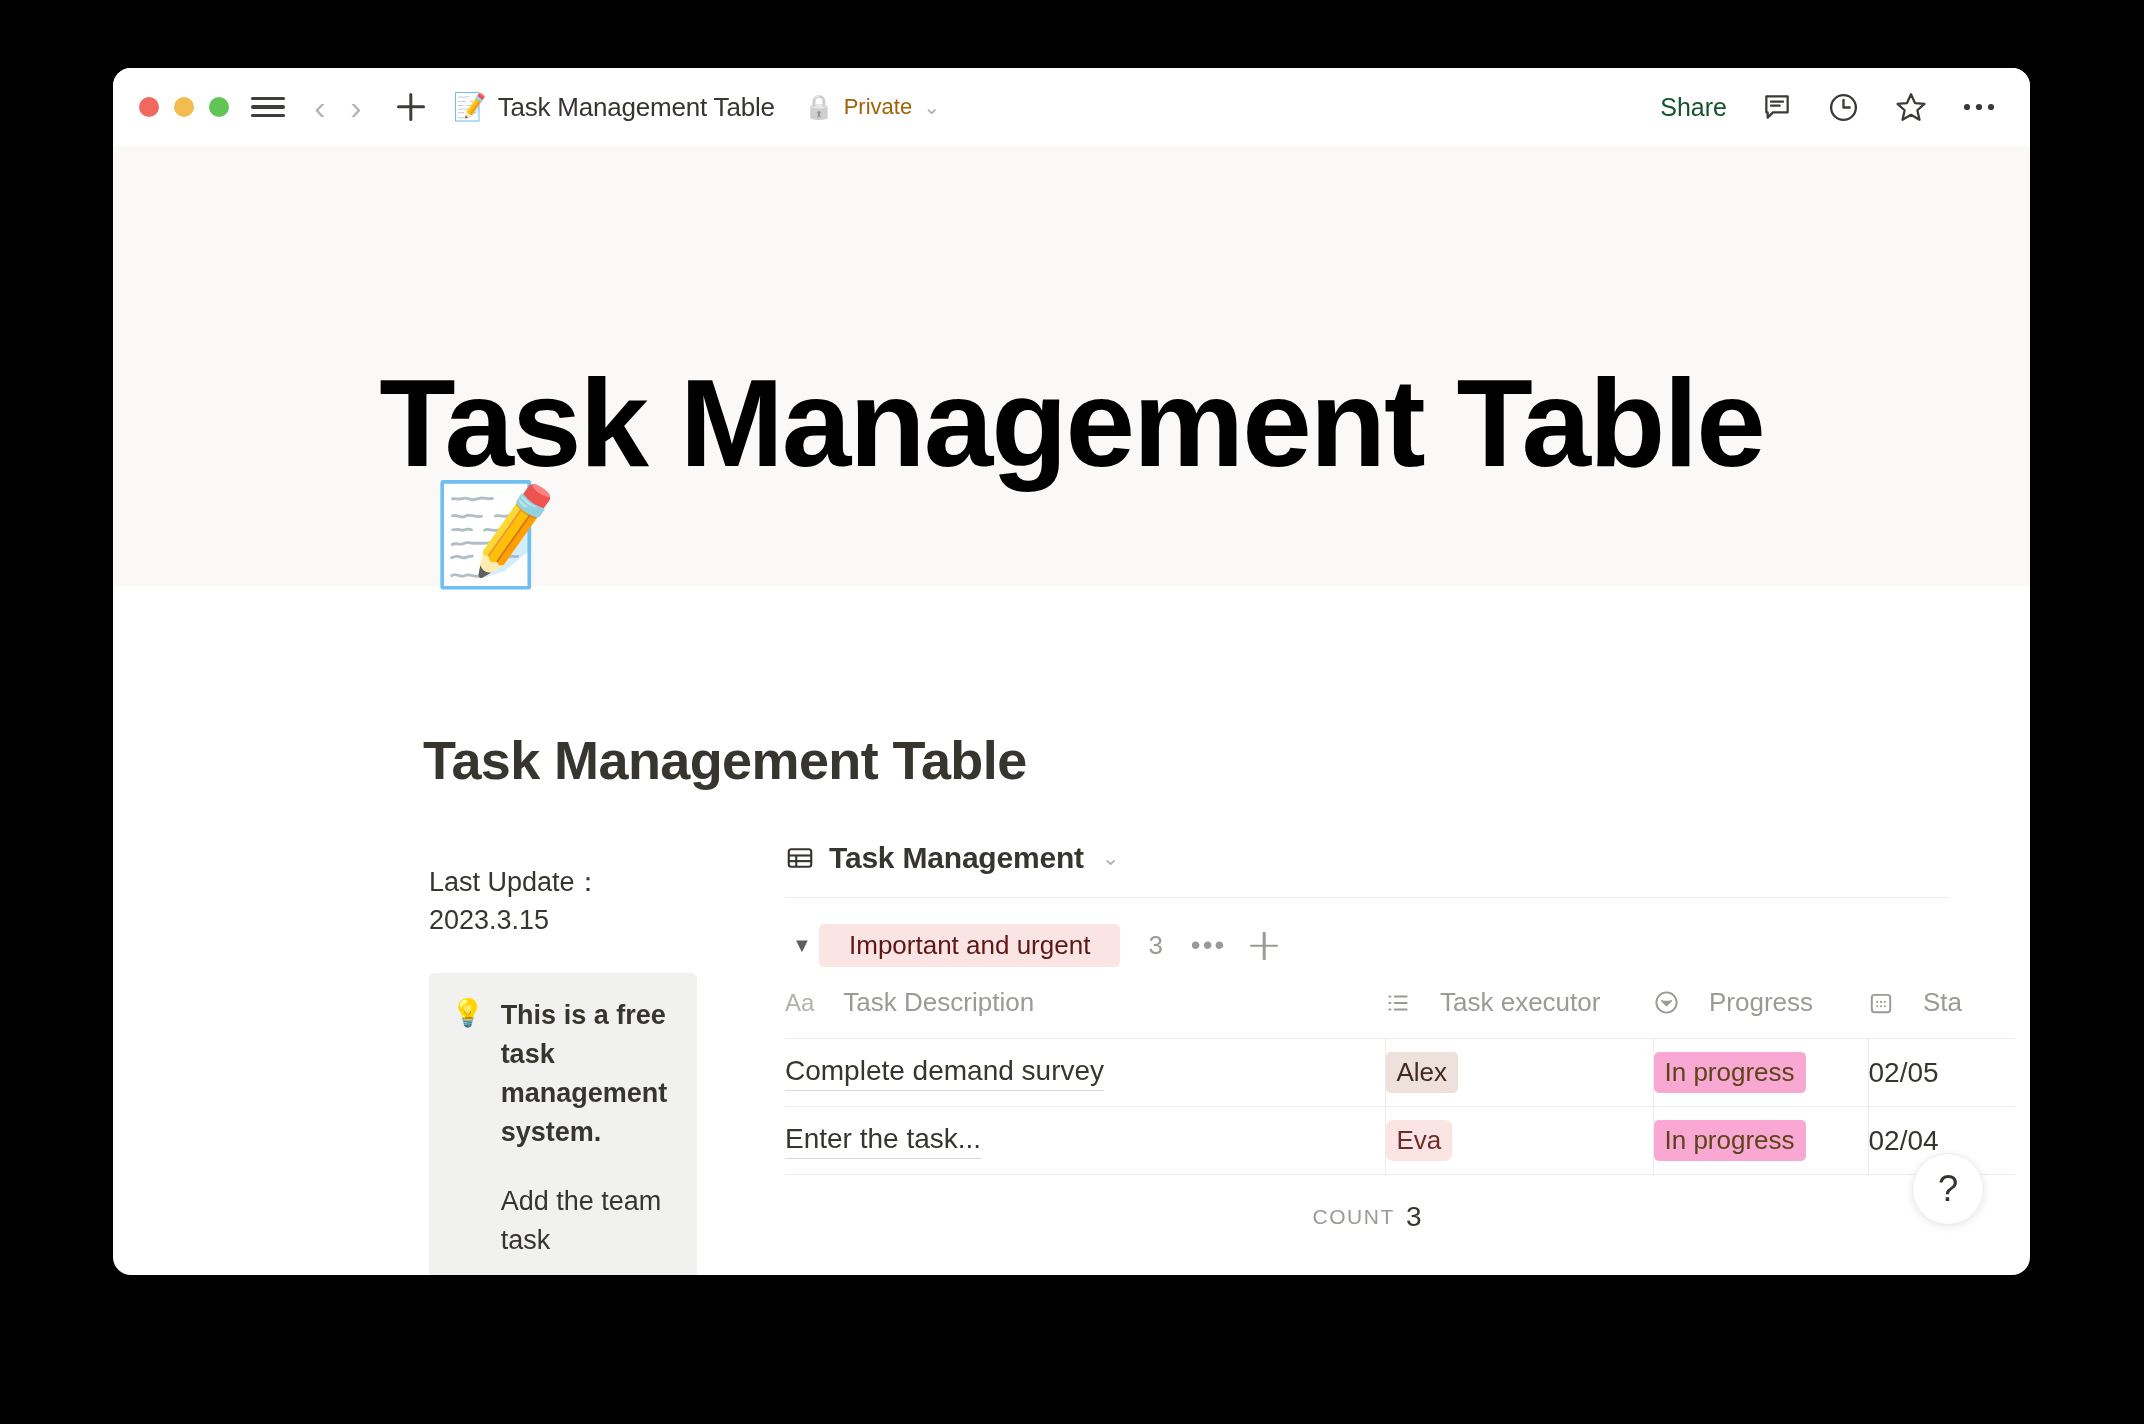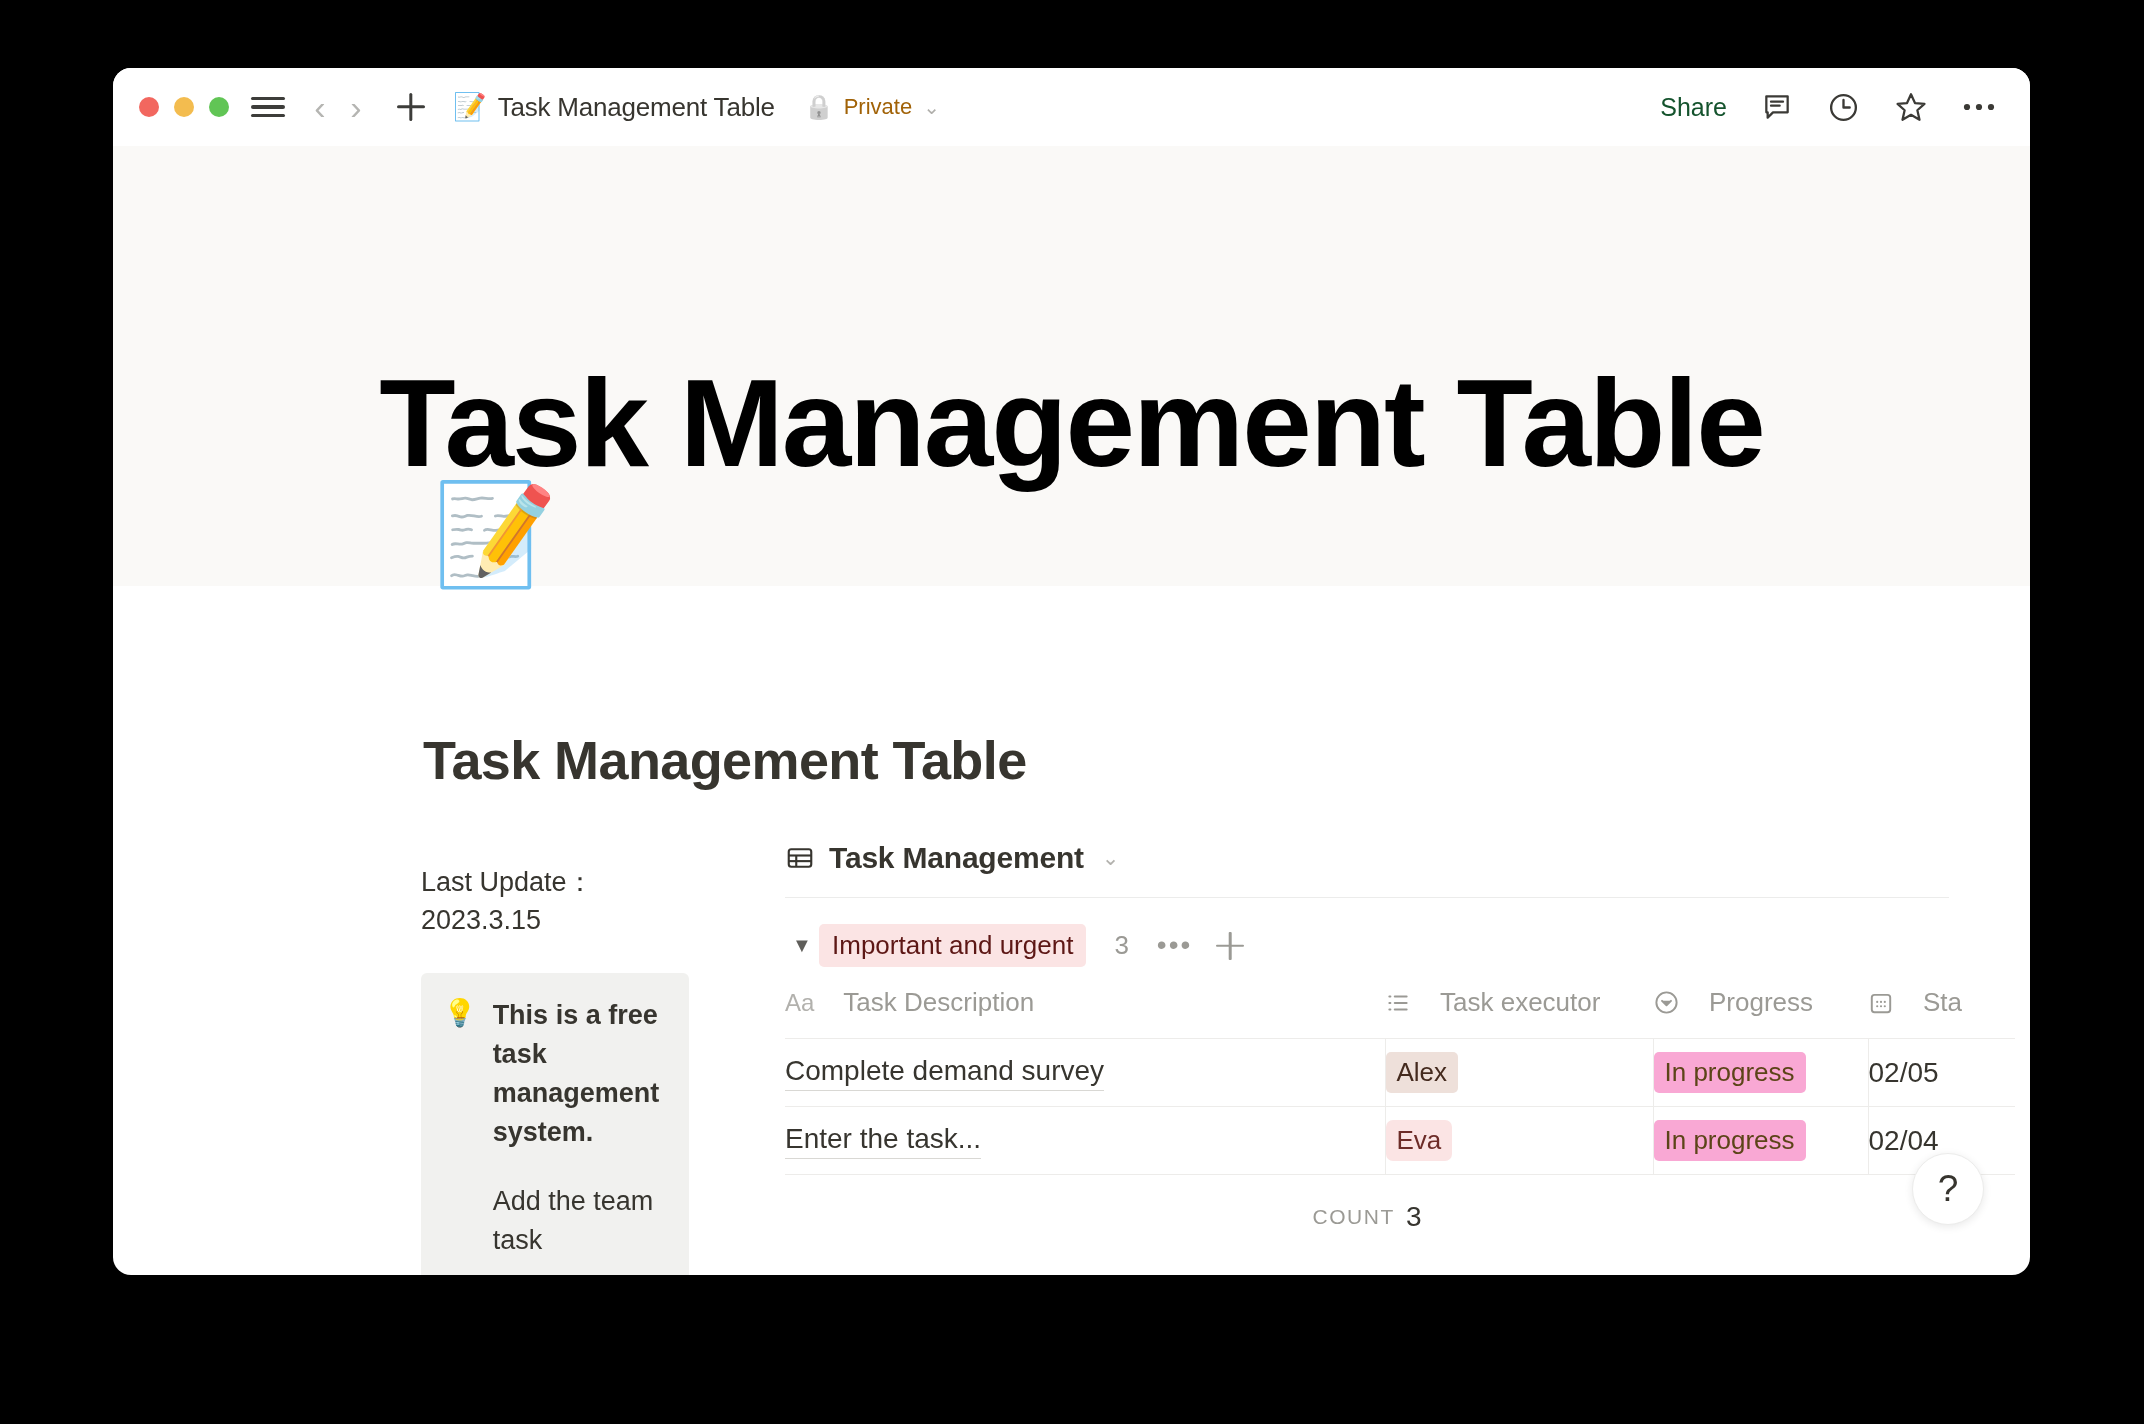--- a/index.html
+++ b/index.html
@@ -102,21 +102,21 @@
   
   .content { position:absolute; left:0; top:518px; width:100%; bottom:0; }
 
   .doc-heading {
     position:absolute; left:310px; top:143px;
     font-size:54px; font-weight:700; color:#37352f;
     letter-spacing:-0.6px;
   }
 
   
-  .sidebar { position:absolute; left:308px; top:277px; width:268px; }
+  .sidebar { position:absolute; left:316px; top:277px; width:268px; }
   .last-update {
     font-size:27px; color:#37352f; line-height:1.42;
   }
   .callout {
     margin-top:33px;
     background:#f1f1ef;
     border-radius:6px;
     padding:23px 22px 20px 22px;
     display:flex; gap:16px;
     min-height:320px;
@@ -141,21 +141,21 @@
   .group-row {
     display:flex; align-items:center; gap:0;
     padding:26px 0 20px 0;
   }
   .group-caret {
     width:34px; font-size:20px; color:#5f5e5a;
     display:flex; align-items:center; justify-content:center;
   }
   .group-badge {
     background:#fbe4e4; color:#5d1715;
-    font-size:26px; padding:6px 13px; border-radius:5px;
+    font-size:26px; padding:6px 30px; border-radius:5px;
     white-space:nowrap;
   }
   .group-count { font-size:26px; color:#9b9a95; margin-left:28px; }
   .group-dots {
     margin-left:28px; color:#9b9a95; font-size:28px; letter-spacing:2px;
     line-height:.6;
   }
   .group-plus {
     margin-left:22px; width:32px; height:32px; position:relative;
   }

